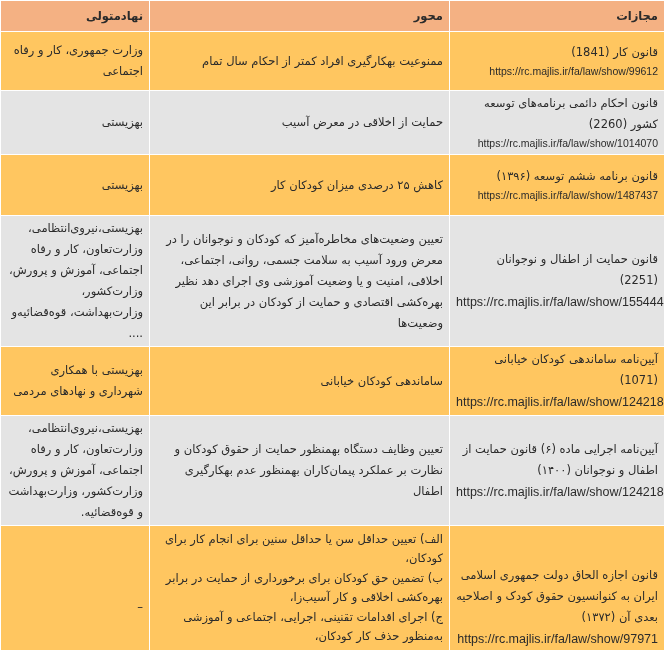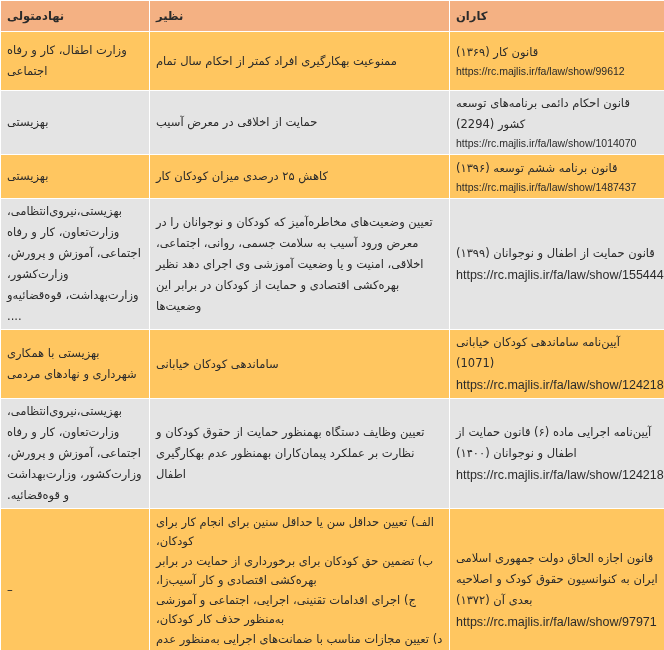--- a/index.html
+++ b/index.html
@@ -5,21 +5,21 @@
   html, body { margin: 0; padding: 0; background: #ffffff; }
   body { width: 664px; height: 650px; overflow: hidden; font-family: "DejaVu Sans", sans-serif; }
   table.law-table {
     width: 664px;
     border-collapse: collapse;
     table-layout: fixed;
     direction: rtl;
   }
   table.law-table td, table.law-table th {
     border: 1px solid #ffffff;
-    text-align: left;
+    text-align: right;
     vertical-align: middle;
     color: #2b2b2b;
     padding: 2px 6px;
     font-size: 11.5px;
     line-height: 21px;
   }
   th { background: #f4b183; font-weight: bold; font-size: 13px; height: 26px; }
   tr.orange td { background: #ffc660; }
   tr.gray td { background: #e4e4e4; }
   .url { display: block; font-family: "Liberation Sans", sans-serif; font-size: 10.5px; line-height: 17px; direction: ltr; }
@@ -32,53 +32,53 @@
 <body>
 
 <table class="law-table">
   <colgroup>
     <col style="width:215px">
     <col style="width:300px">
     <col style="width:149px">
   </colgroup>
   <thead>
     <tr>
-      <th>کاران</th>
-      <th>نظیر</th>
+      <th>مجازات</th>
+      <th>محور</th>
       <th>نهادمتولی</th>
     </tr>
   </thead>
   <tbody>
     <tr class="orange" style="height:59px">
       <td>
-        <span class="law-name">قانون کار (۱۳۶۹)</span>
+        <span class="law-name">قانون کار (1841)</span>
         <span class="url">https://rc.majlis.ir/fa/law/show/99612</span>
       </td>
       <td>ممنوعیت بهکارگیری افراد کمتر از احکام سال تمام</td>
-      <td>وزارت اطفال، کار و رفاه اجتماعی</td>
+      <td>وزارت جمهوری، کار و رفاه اجتماعی</td>
     </tr>
     <tr class="gray" style="height:60px">
       <td>
-        <span class="law-name">قانون احکام دائمی برنامه‌های توسعه کشور (2294)</span>
+        <span class="law-name">قانون احکام دائمی برنامه‌های توسعه کشور (2260)</span>
         <span class="url">https://rc.majlis.ir/fa/law/show/1014070</span>
       </td>
       <td>حمایت از اخلاقی در معرض آسیب</td>
       <td>بهزیستی</td>
     </tr>
-    <tr class="orange" style="height:44px">
+    <tr class="orange" style="height:61px">
       <td>
         <span class="law-name">قانون برنامه ششم توسعه (۱۳۹۶)</span>
         <span class="url">https://rc.majlis.ir/fa/law/show/1487437</span>
       </td>
       <td>کاهش ۲۵ درصدی میزان کودکان کار</td>
       <td>بهزیستی</td>
     </tr>
     <tr class="gray big" style="height:116px">
       <td>
-        <span class="law-name">قانون حمایت از اطفال و نوجوانان (۱۳۹۹)</span>
+        <span class="law-name">قانون حمایت از اطفال و نوجوانان (2251)</span>
         <span class="url">https://rc.majlis.ir/fa/law/show/1554444</span>
       </td>
       <td>تعیین وضعیت‌های مخاطره‌آمیز که کودکان و نوجوانان را در معرض ورود آسیب به سلامت جسمی، روانی، اجتماعی، اخلاقی، امنیت و یا وضعیت آموزشی وی اجرای دهد نظیر بهره‌کشی اقتصادی و حمایت از کودکان در برابر این وضعیت‌ها</td>
       <td>بهزیستی،نیروی‌انتظامی، وزارت‌تعاون، کار و رفاه اجتماعی، آموزش و پرورش، وزارت‌کشور، وزارت‌بهداشت، قوه‌قضائیه‌و ....</td>
     </tr>
     <tr class="orange big" style="height:63px">
       <td>
         <span class="law-name">آیین‌نامه ساماندهی کودکان خیابانی (1071)</span>
         <span class="url">https://rc.majlis.ir/fa/law/show/124218</span>
       </td>
@@ -93,20 +93,20 @@
       <td>تعیین وظایف دستگاه بهمنظور حمایت از حقوق کودکان و نظارت بر عملکرد پیمان‌کاران بهمنظور عدم بهکارگیری اطفال</td>
       <td>بهزیستی،نیروی‌انتظامی، وزارت‌تعاون، کار و رفاه اجتماعی، آموزش و پرورش، وزارت‌کشور، وزارت‌بهداشت و قوه‌قضائیه.</td>
     </tr>
     <tr class="orange big" style="height:164px">
       <td>
         <span class="law-name">قانون اجازه الحاق دولت جمهوری اسلامی ایران به کنوانسیون حقوق کودک و اصلاحیه بعدی آن (۱۳۷۲)</span>
         <span class="url">https://rc.majlis.ir/fa/law/show/97971</span>
       </td>
       <td class="axis-list">
         <span>الف) تعیین حداقل سن یا حداقل سنین برای انجام کار برای کودکان،</span>
-        <span>ب) تضمین حق کودکان برای برخورداری از حمایت در برابر بهره‌کشی اقتصادی و کار آسیب‌زا،</span>
+        <span>ب) تضمین حق کودکان برای برخورداری از حمایت در برابر بهره‌کشی اخلاقی و کار آسیب‌زا،</span>
         <span>ج) اجرای اقدامات تقنینی، اجرایی، اجتماعی و آموزشی به‌منظور حذف کار کودکان،</span>
         <span>د) تعیین مجازات مناسب با ضمانت‌های اجرایی به‌منظور عدم استفاده از کار کودکان</span>
       </td>
       <td>–</td>
     </tr>
   </tbody>
 </table>
 
 </body></html>

